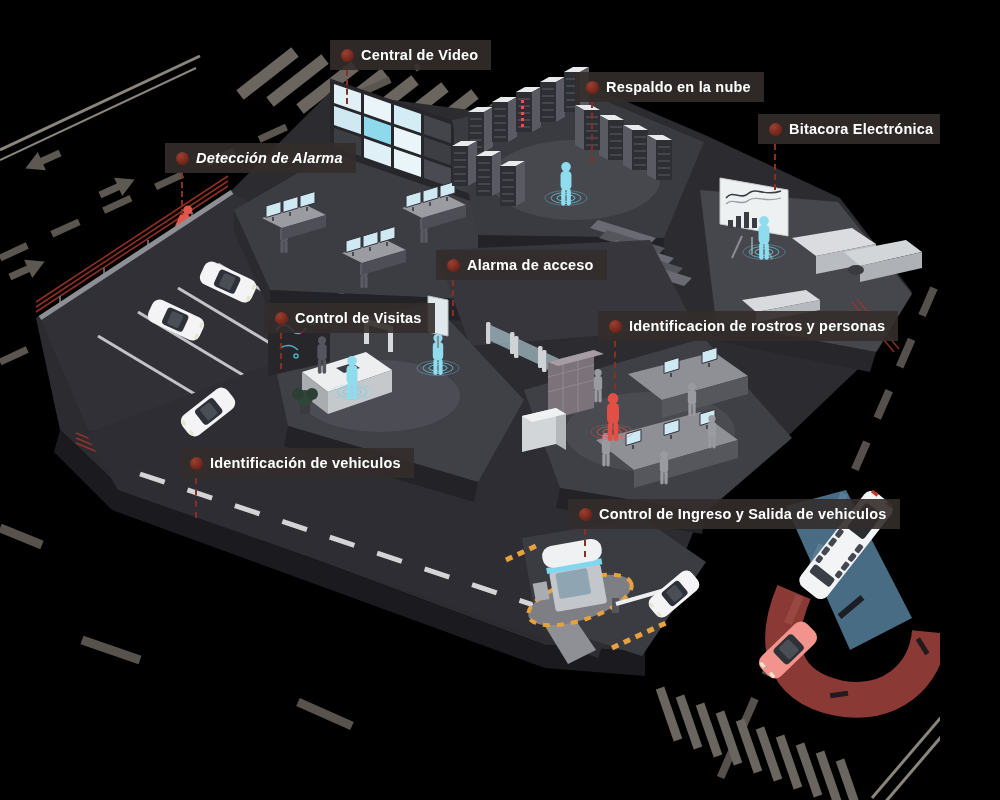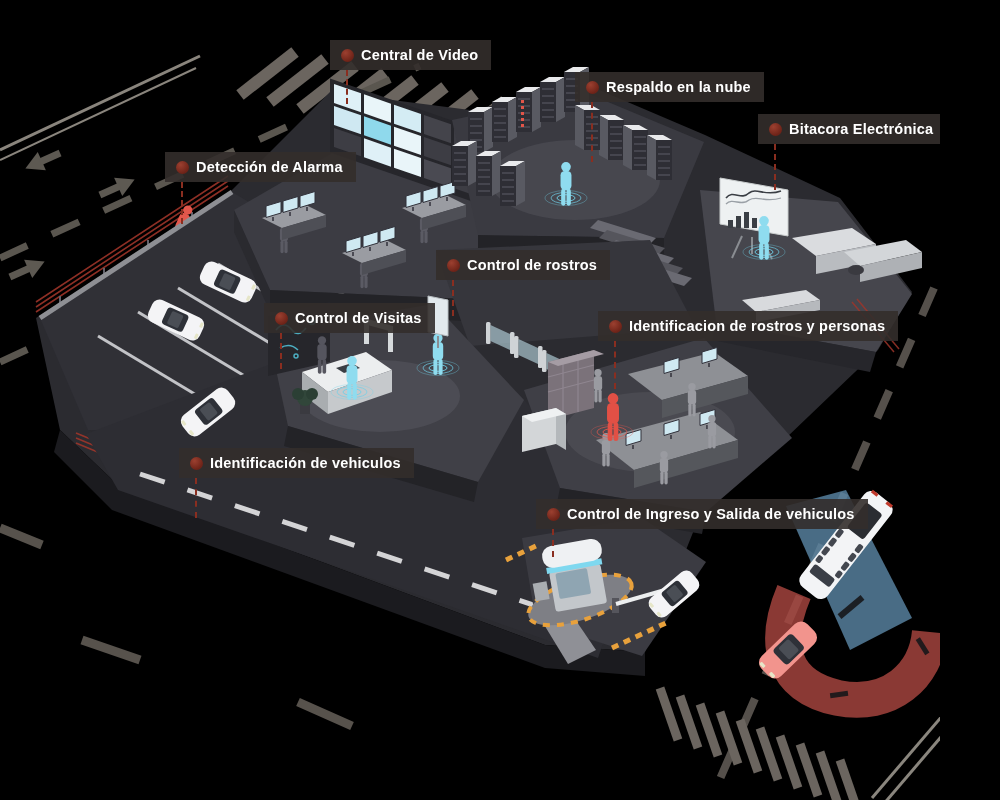--- a/index.html
+++ b/index.html
@@ -9,26 +9,26 @@
   .callout{position:absolute;display:flex;align-items:center;height:30px;
            background:rgba(51,46,43,0.9);color:#fff;font-weight:bold;font-size:14.5px;
            padding:0 13px 0 31px;white-space:nowrap;letter-spacing:.2px;z-index:5;}
   .callout .dot{position:absolute;left:11px;top:50%;width:13px;height:13px;margin-top:-6.5px;
            border-radius:50%;background:radial-gradient(circle at 35% 30%, #9c4030, #6e2318 70%);}
   .callout .line{position:absolute;left:16px;top:100%;width:0;
            border-left:2px dashed #8a2e20;}
   .co-0{left:330px;top:40px;}  .co-0 .line{height:34px;}
   .co-1{left:575px;top:72px;justify-content:flex-end;}  .co-1 .line{height:60px;}
   .co-2{left:758px;top:114px;} .co-2 .line{height:46px;}
-  .co-3{left:165px;top:152px;} .co-3 .line{height:42px;}
+  .co-3{left:165px;top:143px;font-style:italic;} .co-3 .line{height:42px;}
   .co-4{left:436px;top:250px;} .co-4 .line{height:36px;}
   .co-5{left:264px;top:303px;} .co-5 .line{height:36px;}
   .co-6{left:598px;top:311px;} .co-6 .line{height:48px;}
   .co-7{left:179px;top:448px;} .co-7 .line{height:40px;}
-  .co-8{left:536px;top:499px;} .co-8 .line{height:28px;}
+  .co-8{left:568px;top:499px;} .co-8 .line{height:28px;}
 </style>
 </head>
 <body>
 
 <div id="stage">
 
 <svg id="scene" width="1000" height="800" viewBox="0 0 1000 800">
   <defs>
     <g id="person">
       <circle cx="0" cy="-24" r="4.6"></circle>
@@ -464,21 +464,21 @@
     <span>Bitacora Electrónica</span>
     <span class="line"></span>
   </div>
   <div class="callout co-3">
     <span class="dot"></span>
     <span>Detección de Alarma</span>
     <span class="line"></span>
   </div>
   <div class="callout co-4">
     <span class="dot"></span>
-    <span>Control de rostros</span>
+    <span>Alarma de acceso</span>
     <span class="line"></span>
   </div>
   <div class="callout co-5">
     <span class="dot"></span>
     <span>Control de Visitas</span>
     <span class="line"></span>
   </div>
   <div class="callout co-7">
     <span class="dot"></span>
     <span>Identificación de vehiculos</span>

